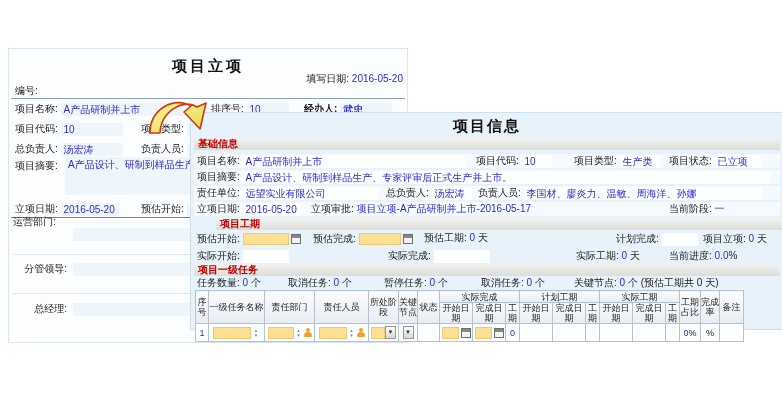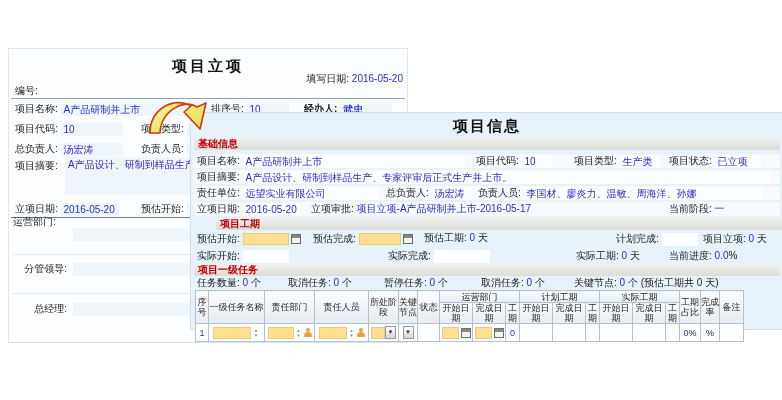--- a/index.html
+++ b/index.html
@@ -296,21 +296,21 @@
       </colgroup>
       <tbody>
           <tr>
         <th rowspan="2">序号</th>
         <th rowspan="2">一级任务名称</th>
         <th rowspan="2">责任部门</th>
         <th rowspan="2">责任人员</th>
         <th rowspan="2">所处阶段</th>
         <th rowspan="2">关键节点</th>
         <th rowspan="2">状态</th>
-        <th colspan="3">运营部门</th>
+        <th colspan="3">实际完成</th>
         <th colspan="3">计划工期</th>
         <th colspan="3">实际工期</th>
         <th rowspan="2">工期占比</th>
         <th rowspan="2">完成率</th>
         <th rowspan="2">备注</th>
       </tr>
       <tr>
         <th>开始日期</th>
         <th>完成日期</th>
         <th>工期</th>

